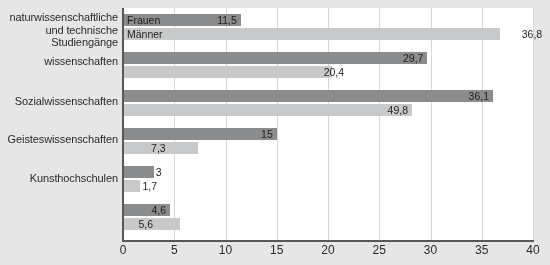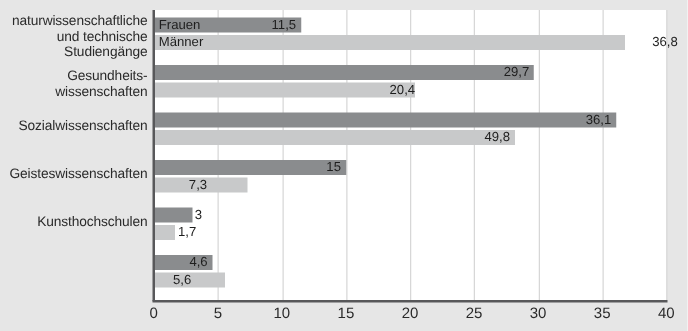--- a/index.html
+++ b/index.html
@@ -89,21 +89,20 @@
 
 <div id="stage">
 
   <div id="cats">
       <div class="cat-label" style="top: 11.1px;">
         <div>naturwissenschaftliche</div>
         <div>und technische</div>
         <div>Studiengänge</div>
       </div>
       <div class="cat-label" style="top: 55.4px;">
-        <div>Gesundheits-</div>
         <div>wissenschaften</div>
       </div>
       <div class="cat-label" style="top: 94.7px;">
         <div>Sozialwissenschaften</div>
       </div>
       <div class="cat-label" style="top: 132.7px; padding-left: 44px;">
         <div>Geisteswissenschaften</div>
       </div>
       <div class="cat-label" style="top: 171.7px;">
         <div>Kunsthochschulen</div>
@@ -129,21 +128,21 @@
       <div class="bar frauen" style="left: 0px; top: 120px; width: 153.75px;"></div>
       <div class="val" style="top: 120px; left: 0px; width: 149.75px; text-align: right;">15</div>
       <div class="bar frauen" style="left: 0px; top: 158px; width: 30.75px;"></div>
       <div class="val" style="top: 158px; left: 32.75px; text-align: left;">3</div>
       <div class="bar frauen" style="left: 0px; top: 196px; width: 47.15px;"></div>
       <div class="val" style="top: 196px; left: 0px; width: 43.15px; text-align: right;">4,6</div>
       <div class="bar maenner" style="left: 0px; top: 20px; width: 377.2px;"></div>
       <div class="val" style="top: 20px; left: 0px; width: 373.2px; text-align: right; padding-left: 46px;">36,8</div>
       <div class="legend-tag" style="top: 20px;">Männer</div>
       <div class="bar maenner" style="left: 0px; top: 58px; width: 209.1px;"></div>
-      <div class="val" style="top: 58px; left: 4px; width: 205.1px; text-align: right;">20,4</div>
+      <div class="val" style="top: 58px; left: 16px; width: 205.1px; text-align: right;">20,4</div>
       <div class="bar maenner" style="left: 0px; top: 96px; width: 289.05px;"></div>
       <div class="val" style="top: 96px; left: 0px; width: 285.05px; text-align: right;">49,8</div>
       <div class="bar maenner" style="left: 0px; top: 134px; width: 74.825px;"></div>
       <div class="val" style="top: 134px; left: 0px; width: 70.825px; text-align: center;">7,3</div>
       <div class="bar maenner" style="left: 0px; top: 172px; width: 17.425px;"></div>
       <div class="val" style="top: 172px; left: 19.425px; text-align: left;">1,7</div>
       <div class="bar maenner" style="left: 0px; top: 210px; width: 57.4px;"></div>
       <div class="val" style="top: 210px; left: 0px; width: 30px; text-align: right;">5,6</div>
     </div>
 

